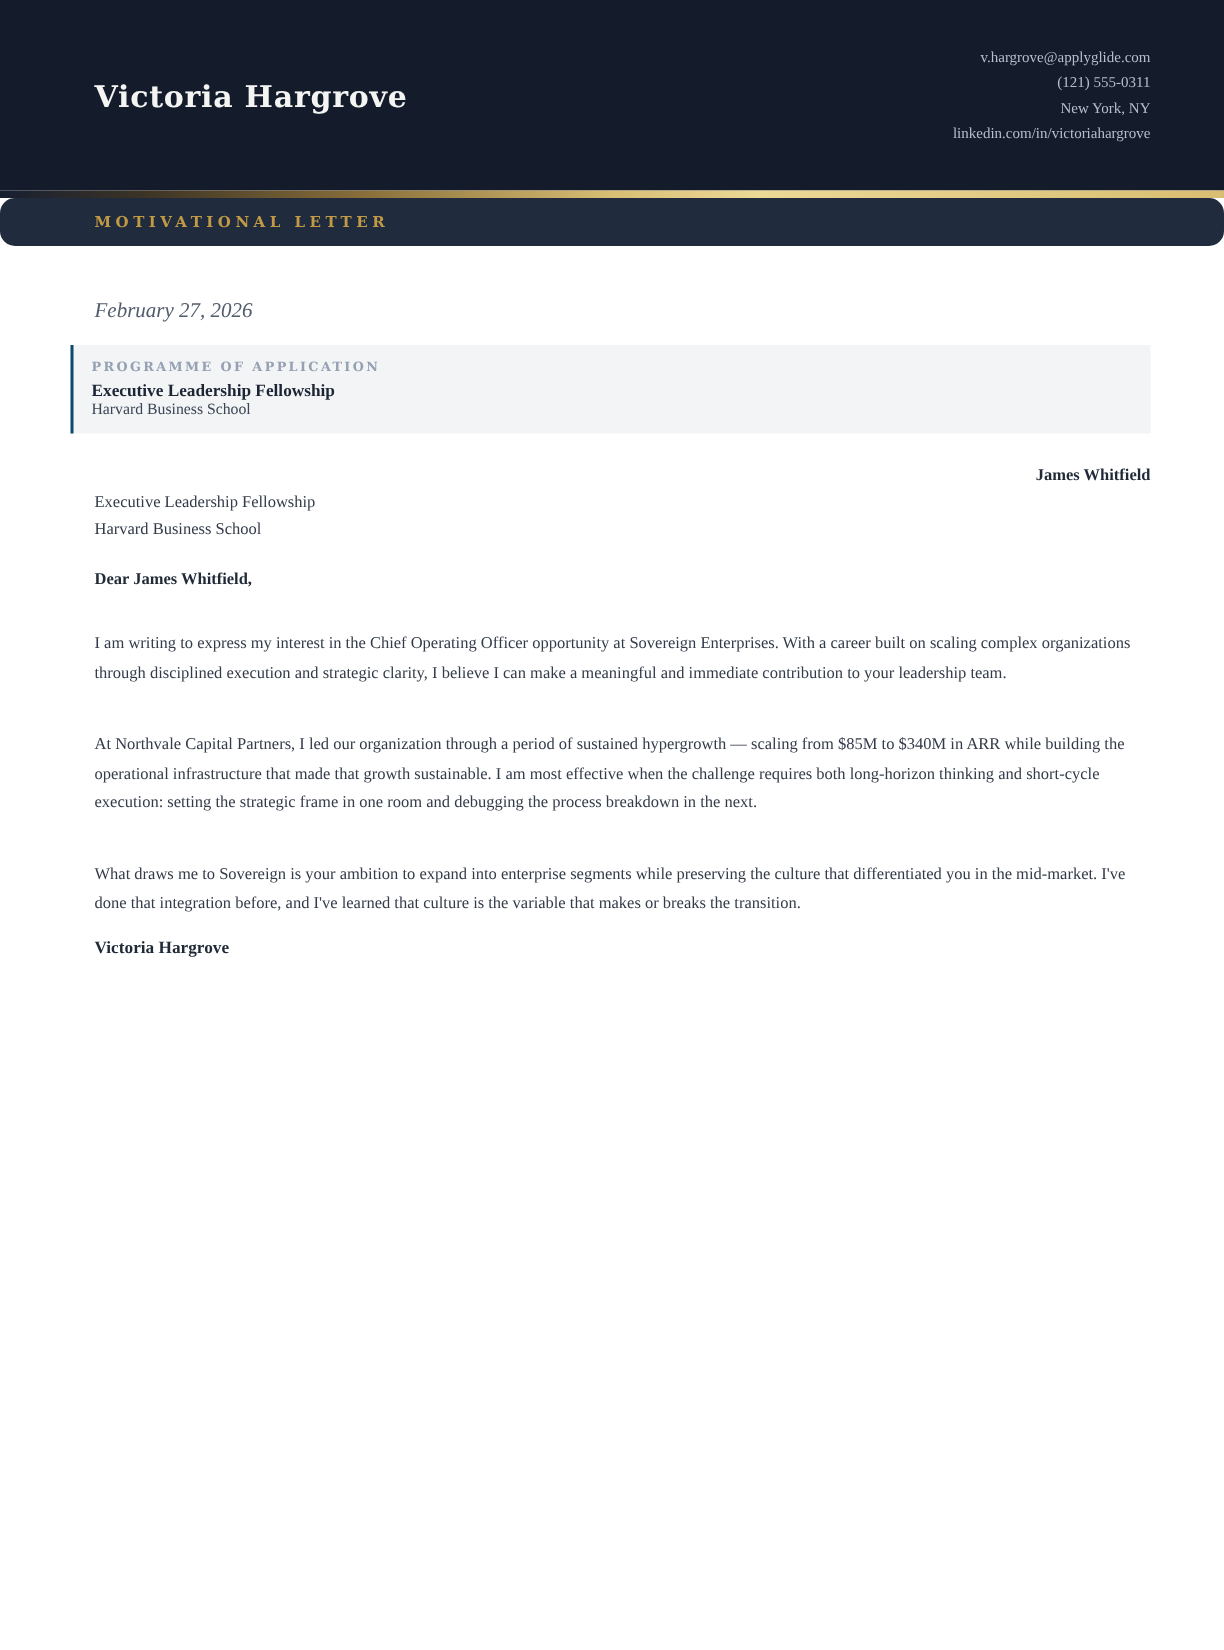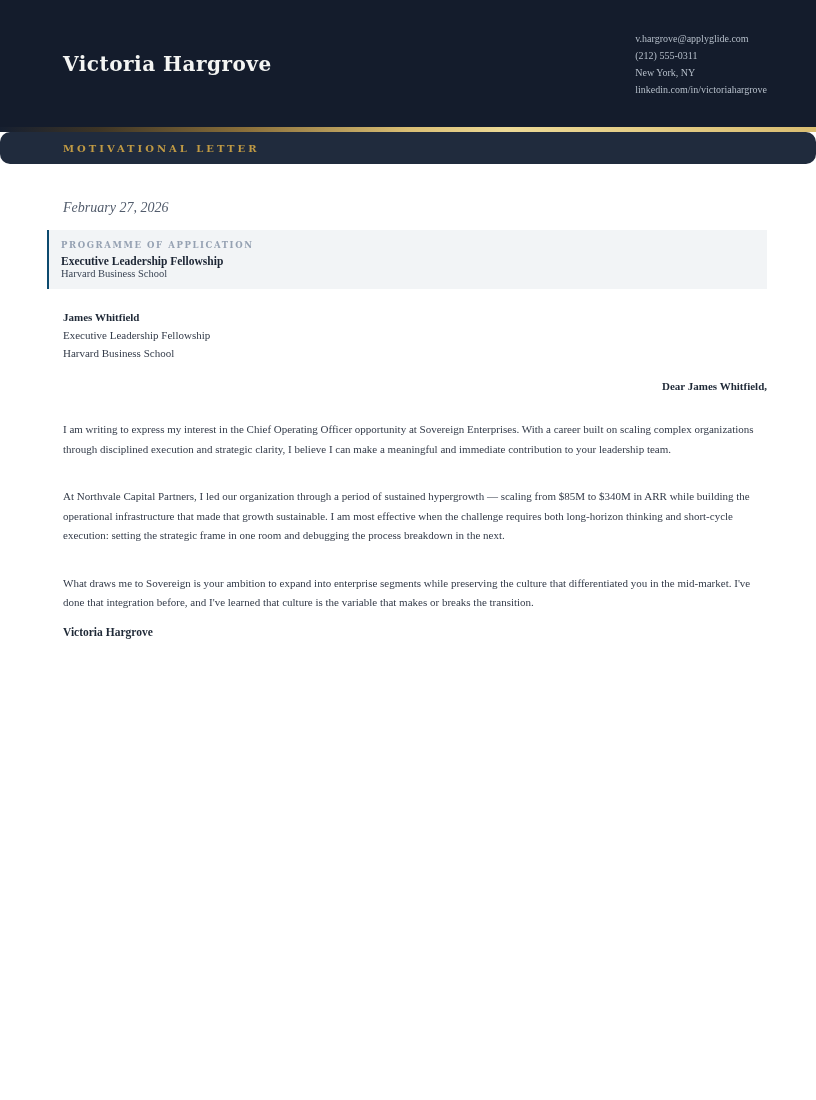--- a/index.html
+++ b/index.html
@@ -24,21 +24,21 @@
     padding: 0 49px 0 63px;
   }
   .person-name {
     font-family: "DejaVu Serif", "Liberation Serif", serif;
     font-size: 20px;
     font-weight: bold;
     letter-spacing: 0.5px;
     color: #f4f5f3;
   }
   .contact {
-    text-align: left;
+    text-align: right;
     font-size: 10px;
     line-height: 17px;
     color: #b6bfca;
   }
 
   
   .gold-line {
     height: 5px;
     background: linear-gradient(90deg,
       #161f30 0%, #3d3425 12%, #8a6f3a 30%,
@@ -94,28 +94,27 @@
     font-weight: bold;
     color: #1c2534;
   }
   .prog-inst {
     margin-top: 1px;
     font-size: 10.5px;
     color: #3a4454;
   }
 
   .recipient { font-size: 11px; line-height: 18px; margin-bottom: 18px; }
-  .recipient-name { font-weight: bold; color: #1f2937; }
+  .recipient-name { font-weight: bold; color: #1f2937; text-align: right; }
 
   .salutation {
     font-size: 11px;
     font-weight: bold;
     color: #1f2937;
     margin-bottom: 13px;
-    text-align: right;
   }
   .para {
     font-size: 11px;
     line-height: 19.5px;
     color: #333b49;
     margin-bottom: 13px;
     margin-top: 28px;
   }
   .para.last { margin-bottom: 25px; }
   .closing {
@@ -131,21 +130,21 @@
 </style>
 </head>
 <body>
 
 <div class="page">
 
   <header class="header">
     <h1 class="person-name">Victoria Hargrove</h1>
     <div class="contact">
       <div>v.hargrove@applyglide.com</div>
-      <div>(212) 555-0311</div>
+      <div>(121) 555-0311</div>
       <div>New York, NY</div>
       <div>linkedin.com/in/victoriahargrove</div>
     </div>
   </header>
 
   <div class="gold-line"></div>
 
   <div class="section-band">
     <span class="section-label">MOTIVATIONAL LETTER</span>
   </div>

